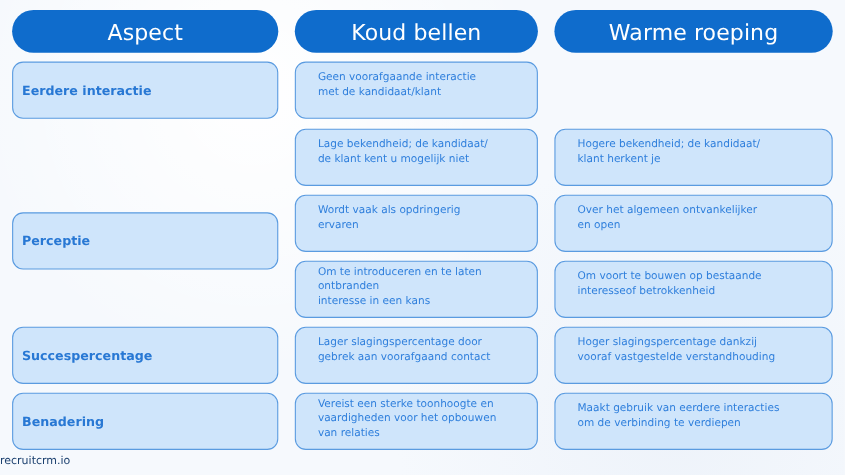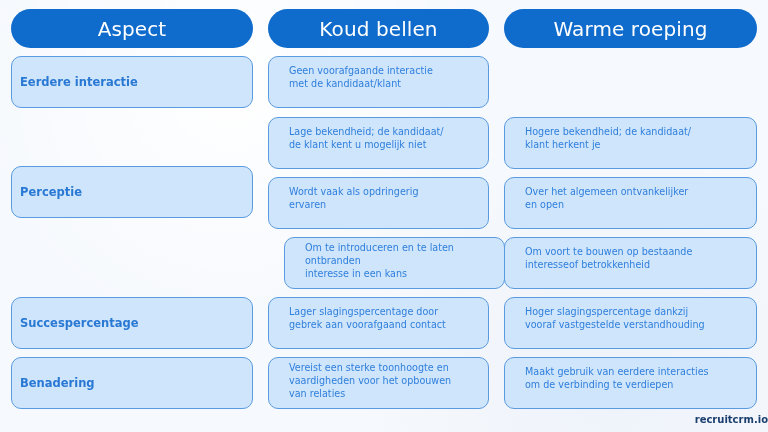--- a/index.html
+++ b/index.html
@@ -40,21 +40,21 @@
       padding: 0 14px 0 20px;
       font-size: 9.6px; line-height: 13px;
       align-items: flex-start; padding-top: 7px;
       white-space: pre-line;
     }
     .col1 { left: 11px; width: 242px; }
     .col2 { left: 268px; width: 221px; }
     .col3 { left: 504px; width: 253px; }
     .footer {
       position: absolute; left: 0; width: 768px; top: 414px;
-      text-align: right; font-size: 10px; font-weight: bold; color: #1a3f6e;
+      text-align: left; font-size: 10px; font-weight: normal; color: #1a3f6e;
     }
   </style>
 </head>
 <body>
 
 <div class="canvas">
 
   <div class="header col1">Aspect</div>
   <div class="header col2">Koud bellen</div>
   <div class="header col3">Warme roeping</div>
@@ -63,29 +63,29 @@
       <span>Eerdere interactie</span>
     </div>
   <div class="cell desc col2" style="top:56px">Geen voorafgaande interactie
 met de kandidaat/klant</div>
 
   <div class="cell desc col2" style="top:117px">Lage bekendheid; de kandidaat/
 de klant kent u mogelijk niet</div>
   <div class="cell desc col3" style="top:117px">Hogere bekendheid; de kandidaat/
 klant herkent je</div>
 
-  <div class="cell aspect col1" style="top:166px">
+  <div class="cell aspect col1" style="top:193px">
       <span>Perceptie</span>
     </div>
   <div class="cell desc col2" style="top:177px">Wordt vaak als opdringerig
 ervaren</div>
   <div class="cell desc col3" style="top:177px">Over het algemeen ontvankelijker
 en open</div>
 
-  <div class="cell desc col2" style="top:237px; padding-top:3px;margin-left:16px;">Om te introduceren en te laten
+  <div class="cell desc col2" style="top:237px; padding-top:3px;">Om te introduceren en te laten
 ontbranden
 interesse in een kans</div>
   <div class="cell desc col3" style="top:237px">Om voort te bouwen op bestaande
 interesseof betrokkenheid</div>
 
   <div class="cell aspect col1" style="top:297px">
       <span>Succespercentage</span>
     </div>
   <div class="cell desc col2" style="top:297px">Lager slagingspercentage door
 gebrek aan voorafgaand contact</div>

